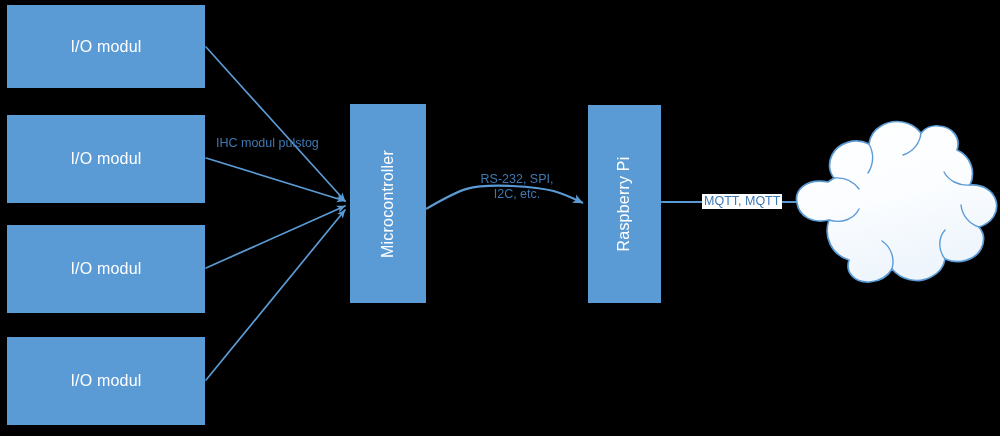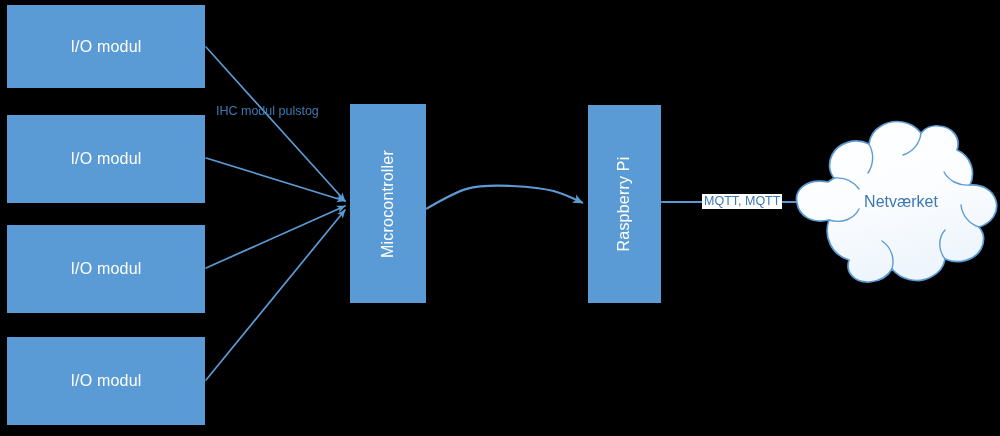--- a/index.html
+++ b/index.html
@@ -149,20 +149,23 @@
   </div>
 
   <div class="vbox" style="left:350px; top:104px; width:76px; height:199px;">
     <span class="vbox-label">Microcontroller</span>
   </div>
 
   <div class="vbox" style="left:588px; top:105px; width:73px; height:198px;">
     <span class="vbox-label">Raspberry Pi</span>
   </div>
 
-  <div class="cloud-label" style="left:836px; top:193px; width:130px;">Netværket</div>
 
-  <div class="edge-label" style="left:216px; top:104px;">IHC modul pulstog</div>
+  <div class="edge-label" style="left:216px; top:136px;">IHC modul pulstog</div>
 
+  <div class="edge-label" style="left:462px; top:172px; width:110px;">
+    <div>RS-232, SPI,</div>
+    <div>I2C, etc.</div>
+  </div>
 
   <div class="edge-label" style="left:702px; top:194px; background:#ffffff; padding:0 2px;">MQTT, MQTT</div>
 
 </div>
 
 </body></html>

